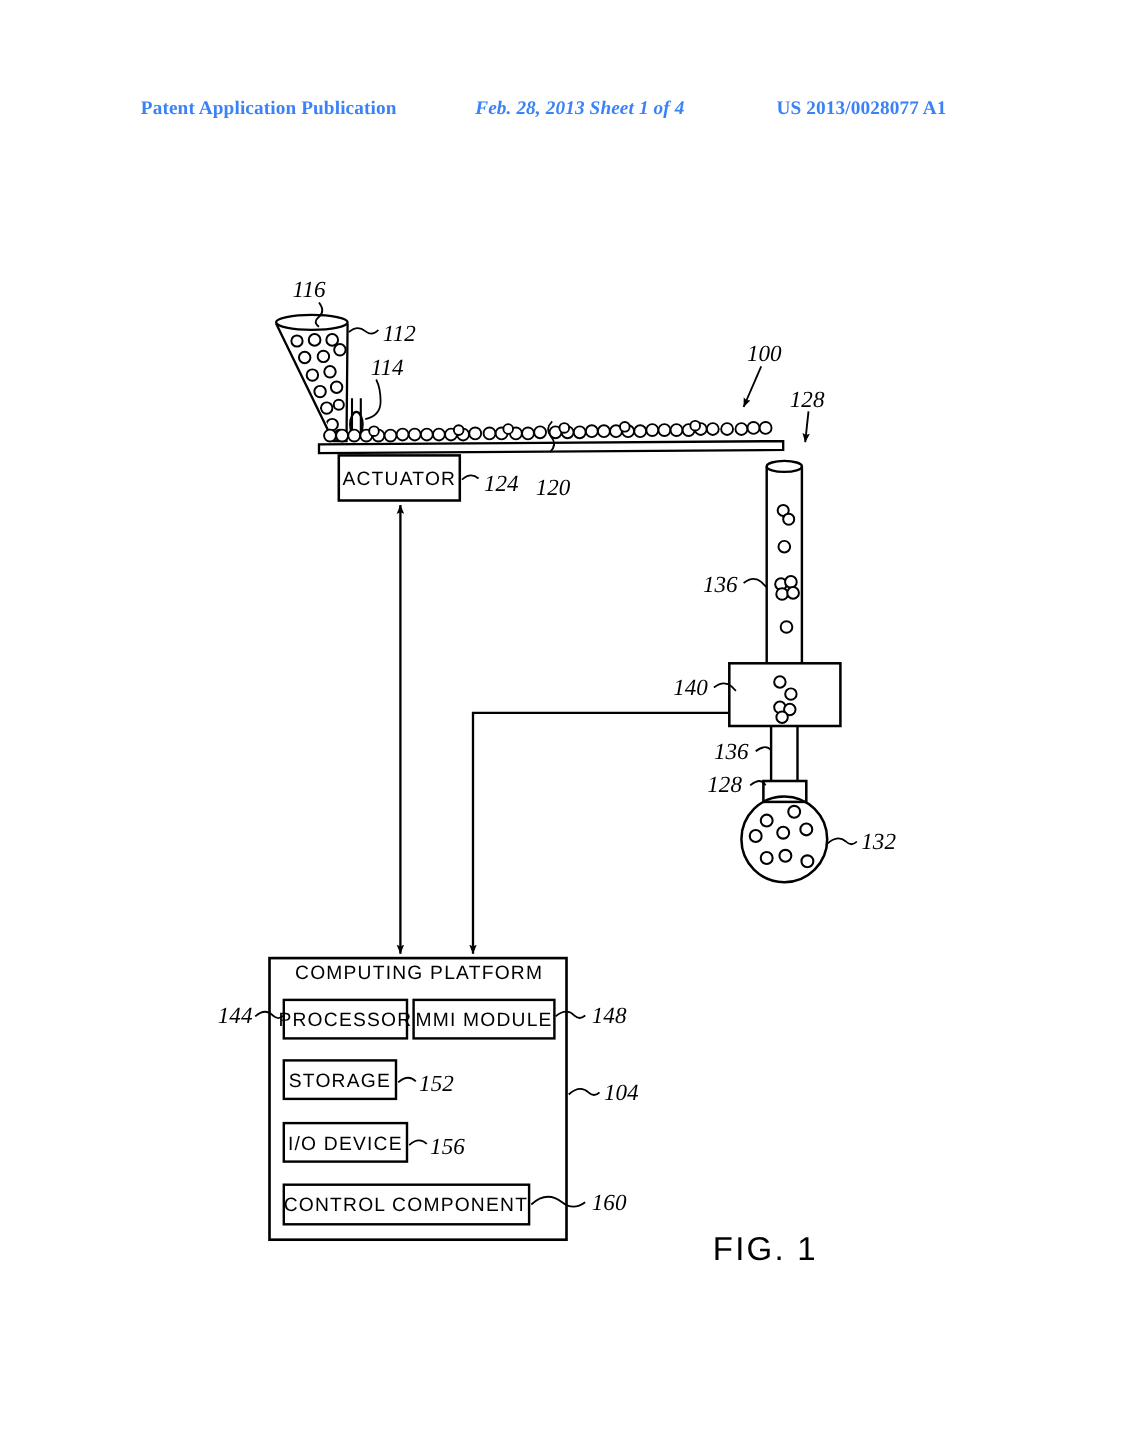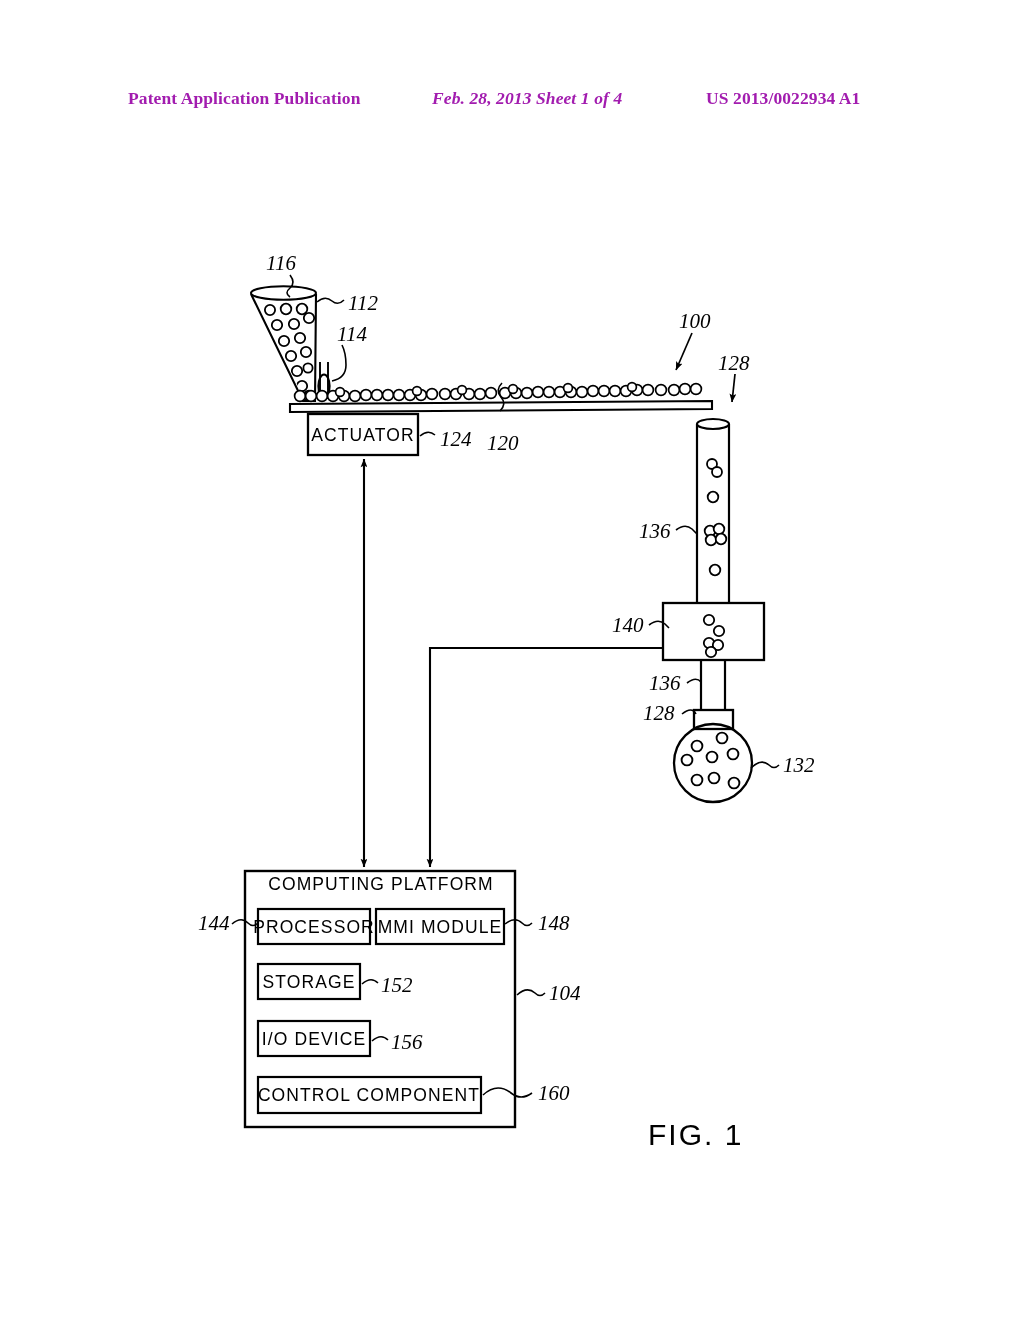--- a/index.html
+++ b/index.html
@@ -23,21 +23,21 @@
     background: #ffffff;
   }
   .hdr {
     position: absolute;
     top: 88px;
     font-family: "Liberation Serif", serif;
     font-weight: bold;
     font-size: 17.5px;
     letter-spacing: 0.1px;
     white-space: nowrap;
-    color: #a21caf;
+    color: #3b82f6;
   }
   #hdr-left  { left: 128px; }
   #hdr-mid   { left: 432px; font-style: italic; }
   #hdr-right { left: 706px; }
 
   #figure-svg {
     position: absolute;
     left: 0; top: 0;
     width: 1024px;
     height: 1320px;
@@ -62,21 +62,21 @@
   }
   .ln { stroke: #000; fill: none; }
 </style>
 </head>
 <body>
 
 <div id="page">
 
   <div class="hdr" id="hdr-left">Patent Application Publication</div>
   <div class="hdr" id="hdr-mid">Feb. 28, 2013  Sheet 1 of 4</div>
-  <div class="hdr" id="hdr-right">US 2013/0022934 A1</div>
+  <div class="hdr" id="hdr-right">US 2013/0028077 A1</div>
 
   <svg id="figure-svg" viewBox="0 0 1024 1320">
     <defs>
       <marker id="arrowSolid" markerWidth="10" markerHeight="10" refX="8.2" refY="3.4" orient="auto" markerUnits="userSpaceOnUse">
         <path d="M0,0 L8.4,3.4 L0,6.8 L1.6,3.4 Z" fill="#000"></path>
       </marker>
       <marker id="arrowSolidStart" markerWidth="10" markerHeight="10" refX="0.2" refY="3.4" orient="auto" markerUnits="userSpaceOnUse">
         <path d="M8.4,0 L0,3.4 L8.4,6.8 L6.8,3.4 Z" fill="#000"></path>
       </marker>
       <clipPath id="coneClip">

